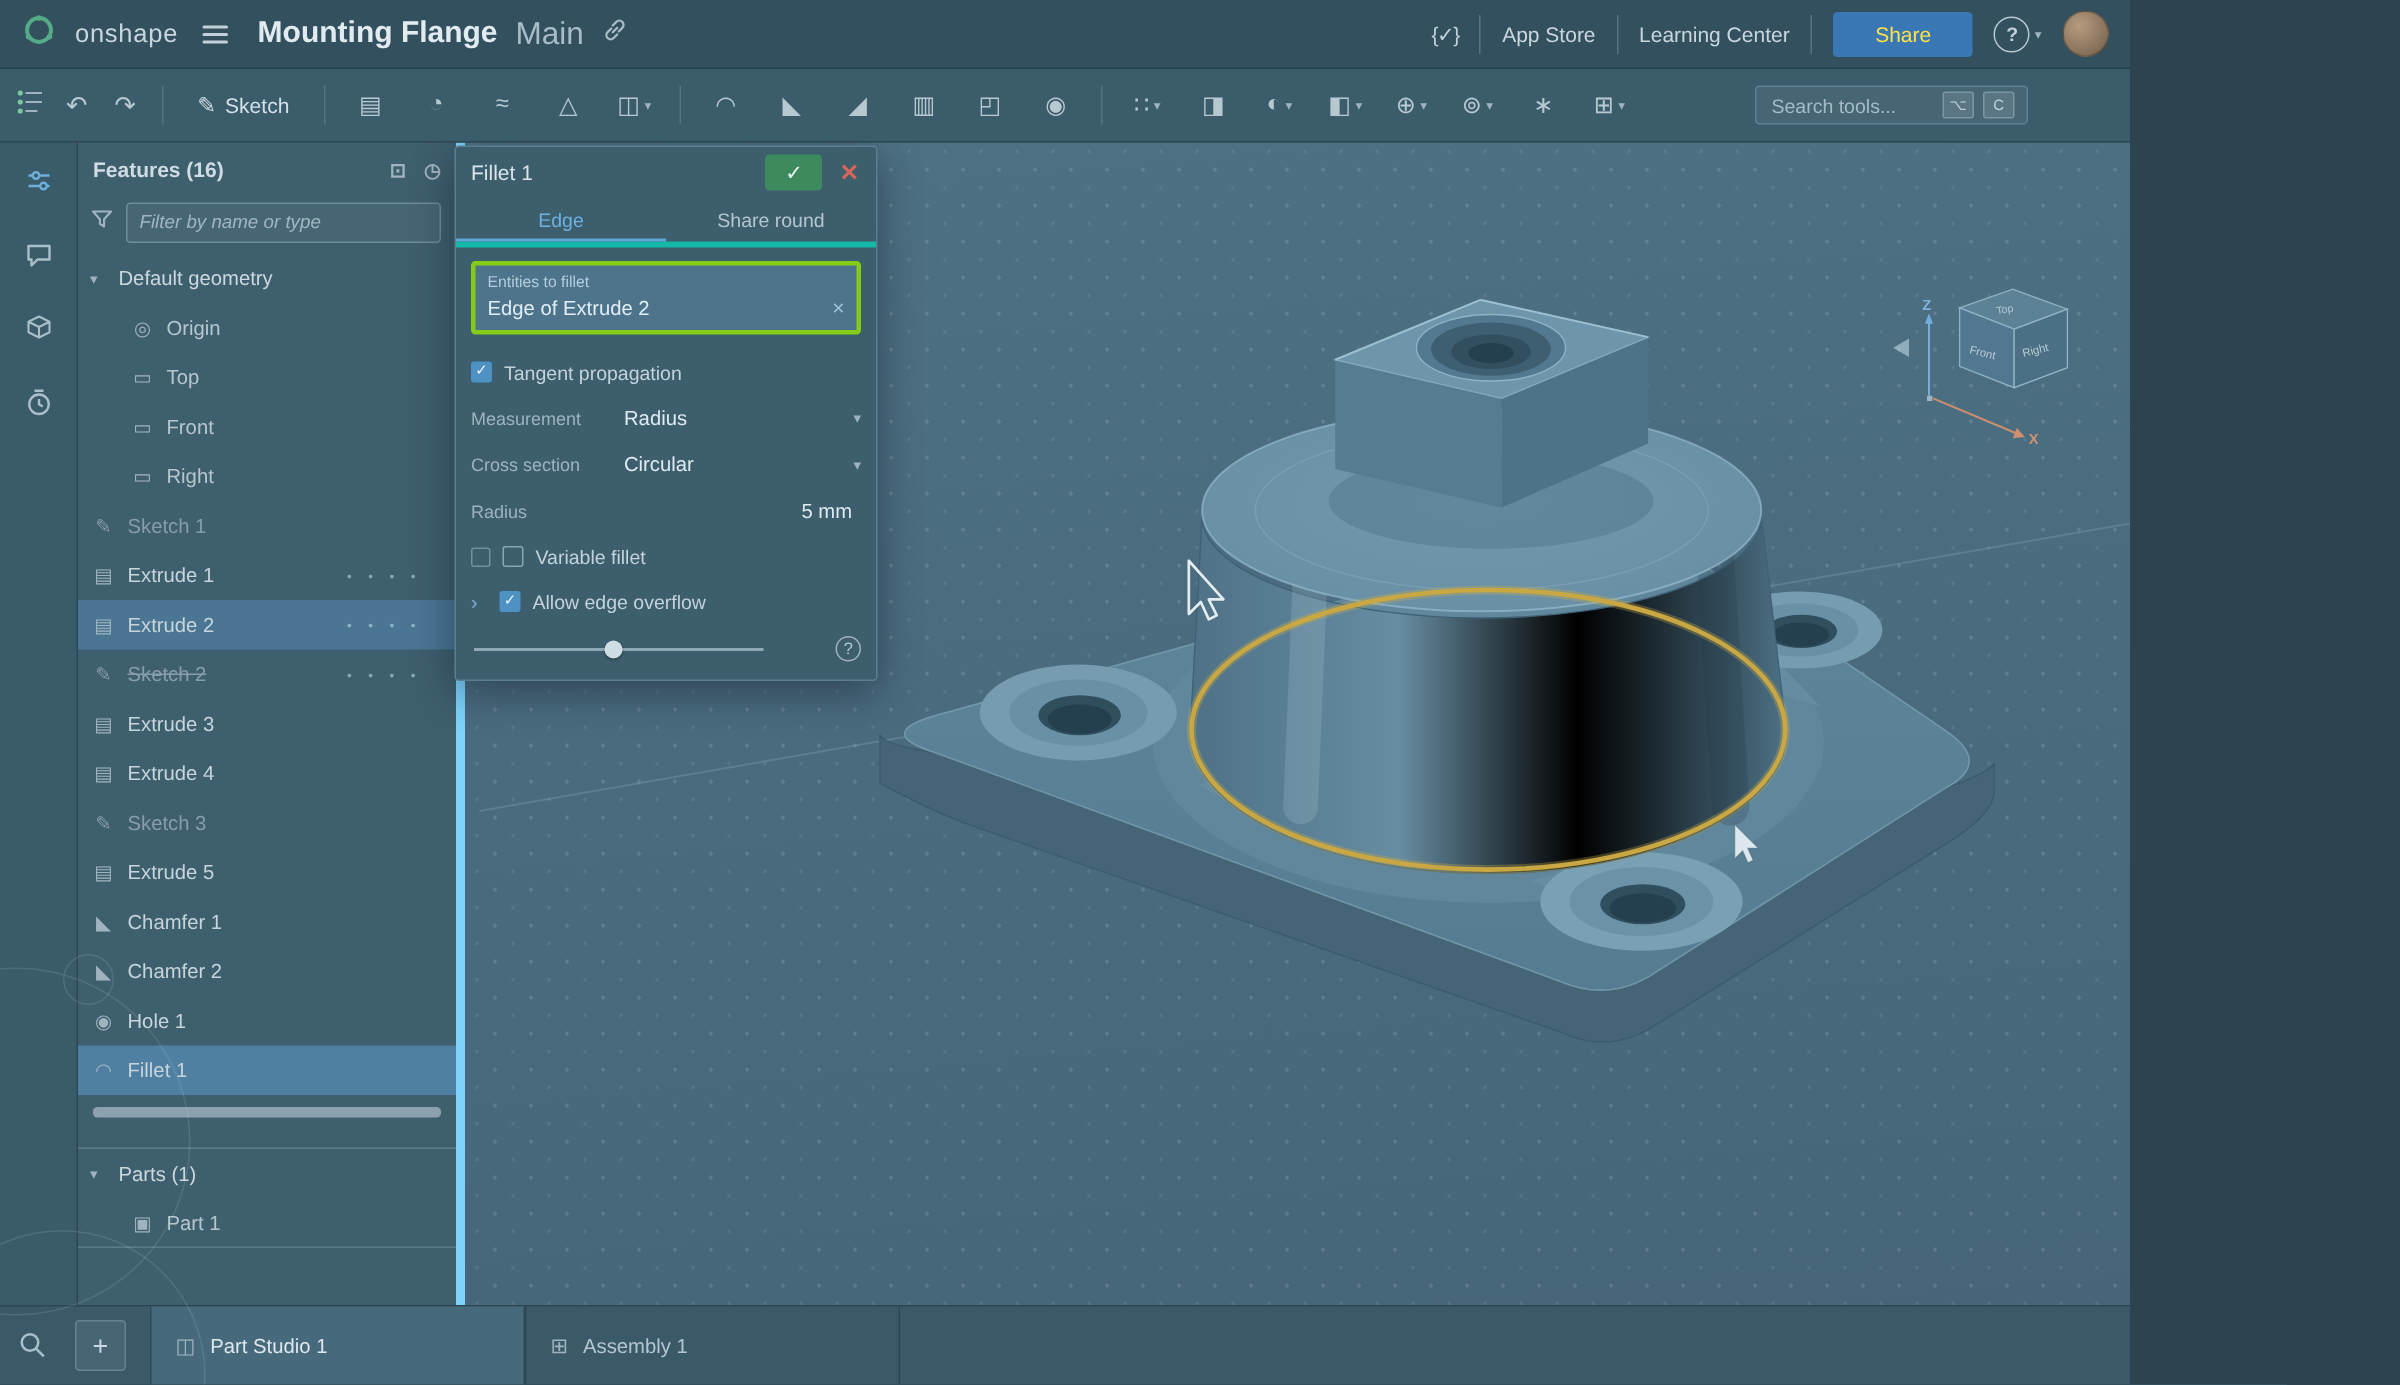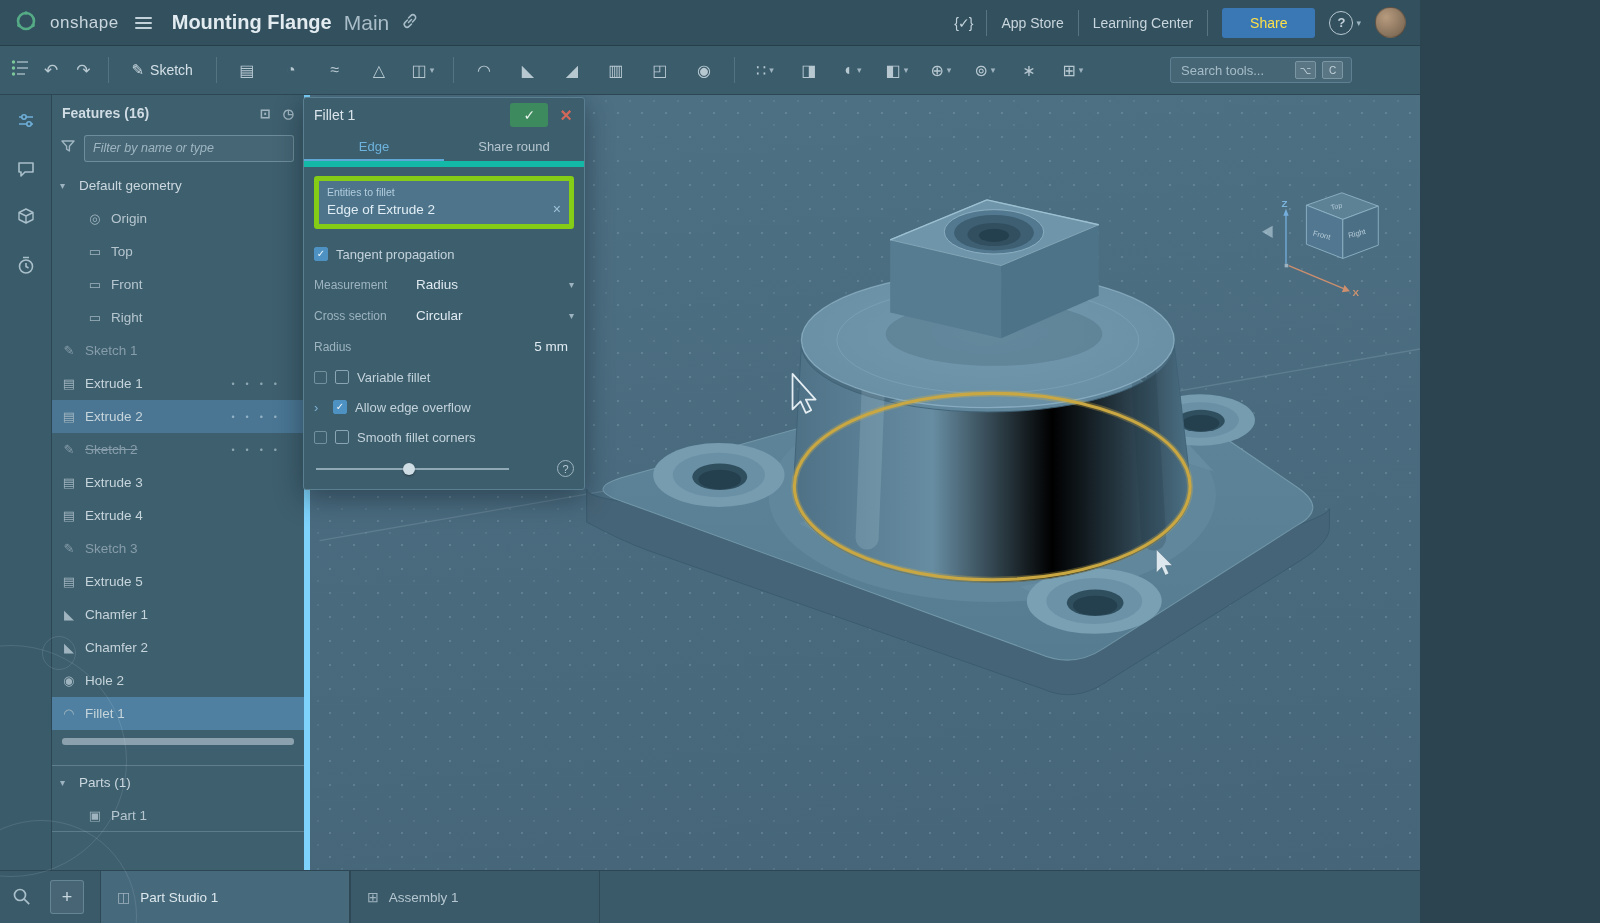--- a/index.html
+++ b/index.html
@@ -106,25 +106,25 @@
           box-shadow:0 8px 28px rgba(10,25,35,.45);z-index:30;font-size:13px;
           color:#c6d4db;box-sizing:border-box;}
   .dhead{height:34px;display:flex;align-items:center;padding:0 10px;}
   .dtitle{font-size:14px;color:#dae5eb;}
   .dbtns{margin-left:auto;display:flex;gap:10px;align-items:center;}
   .btn-ok{width:38px;height:24px;background:#3e8a5f;border:none;border-radius:3px;
           color:#eaf5ee;font-size:14px;display:flex;align-items:center;
           justify-content:center;cursor:pointer;font-family:inherit;}
   .btn-cancel{background:none;border:none;color:#d2685a;font-size:20px;font-weight:bold;
               line-height:1;cursor:pointer;padding:0 2px;font-family:inherit;}
-  .dtabs{display:flex;border-bottom:6px solid #14b8a6;}
+  .dtabs{display:flex;border-bottom:4px solid #14b8a6;}
   .dtab{flex:1;text-align:center;padding:7px 0;color:#b5c6d0;font-size:13px;cursor:pointer;}
   .dtab.active{color:#6db3de;box-shadow:inset 0 -2px 0 #5fa8d6;}
   .dbody{padding:9px 10px 12px;}
-  .ent-box{background:rgba(120,175,215,.28);border:5px solid #84cc16;border-radius:3px;
+  .ent-box{background:rgba(120,175,215,.28);border:3px solid #84cc16;border-radius:3px;
            padding:5px 8px 7px;margin-bottom:10px;cursor:pointer;}
   .ent-label{font-size:10.5px;color:#b3cdde;margin-bottom:3px;}
   .ent-row{display:flex;align-items:center;text-align:right;}
   .ent-val{font-size:13.5px;color:#e0edf5;}
   .ent-x{margin-left:auto;color:#9fc2d8;font-size:14px;cursor:pointer;}
   .crow{display:flex;align-items:center;gap:8px;height:30px;}
   .cb{width:14px;height:14px;border-radius:2px;border:1.5px solid #8aa5b3;
       box-sizing:border-box;display:flex;align-items:center;justify-content:center;
       cursor:pointer;flex:none;background:transparent;}
   .cb.checked{background:#4d92c3;border-color:#4d92c3;}
@@ -507,21 +507,21 @@
         <div class="frow">
           <span class="ficon">◣</span>
           <span class="flabel">Chamfer 1</span>
         </div>
         <div class="frow">
           <span class="ficon">◣</span>
           <span class="flabel">Chamfer 2</span>
         </div>
         <div class="frow">
           <span class="ficon">◉</span>
-          <span class="flabel">Hole 2</span>
+          <span class="flabel">Hole 1</span>
         </div>
         <div class="frow sel">
           <span class="ficon">◠</span>
           <span class="flabel">Fillet 1</span>
         </div>
       </div>
     <div class="rollback"></div>
     <div class="parts-sep"></div>
     <div class="frow grp">
       <span class="chev">▾</span>
@@ -591,25 +591,20 @@
       </div>
 
       <div class="crow">
         <span class="expander">›</span>
         <span class="cb checked">
           <span class="cbmark">✓</span>
         </span>
         <span class="clabel">Allow edge overflow</span>
       </div>
 
-      <div class="crow">
-        <span class="mini"></span>
-        <span class="cb"></span>
-        <span class="clabel">Smooth fillet corners</span>
-      </div>
 
       <div class="srow">
         <div class="slider">
           <div class="track"></div>
           <div class="thumb"></div>
         </div>
         <span class="help-badge">?</span>
       </div>
     </div>
   </div>

